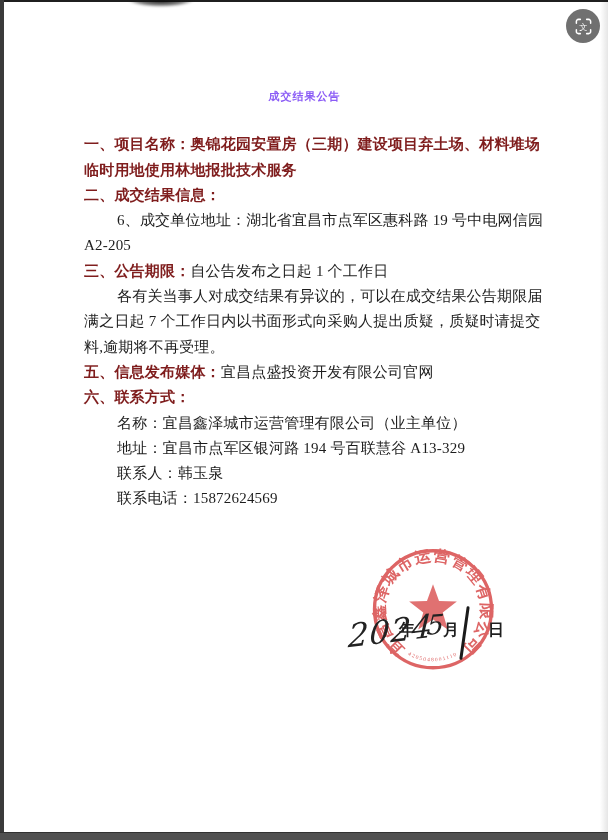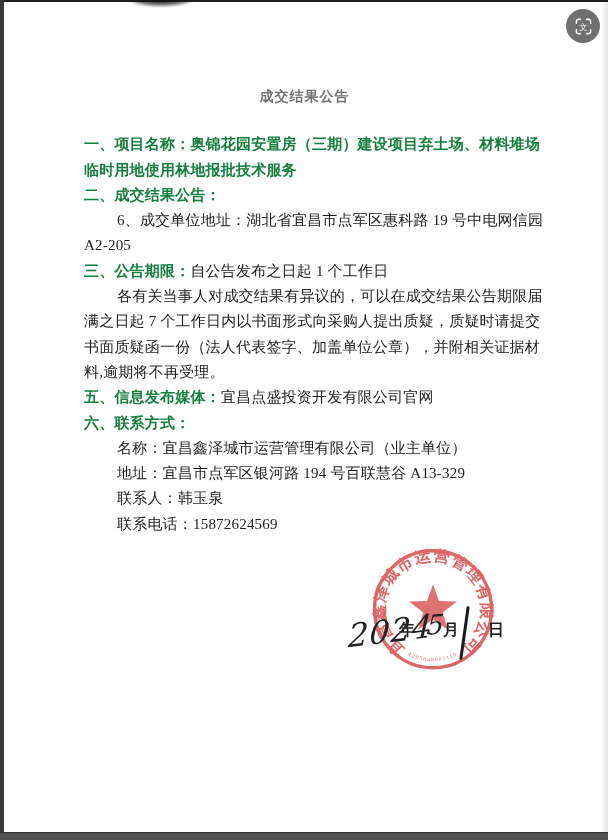--- a/index.html
+++ b/index.html
@@ -14,24 +14,24 @@
                  background:radial-gradient(ellipse 50% 100% at 50% 0%, rgba(8,8,8,0.95) 0%, rgba(20,20,20,0.55) 55%, rgba(0,0,0,0) 78%);
                  filter:blur(1px); }
   .edge-left   { position:absolute; top:0; left:0; bottom:0; width:4px; background:#3a3a3a; }
   .edge-bottom { position:absolute; bottom:0; left:0; right:0; height:7px; background:#515151; box-shadow:0 -1px 0 #323232; }
   .edge-right  { position:absolute; top:0; right:0; bottom:7px; width:8px;
                  background:linear-gradient(to right, rgba(0,0,0,0), rgba(0,0,0,0.10)); }
 
   
   .doc { position:absolute; left:84px; top:84px; width:441px;
          font-size:15px; line-height:25.3px; color:#1d1d1d; letter-spacing:0.2px; }
-  .title { text-align:center; font-weight:700; font-size:14px; letter-spacing:1px;
-           color:#737373; margin-bottom:23px; }
+  .title { text-align:center; font-weight:700; font-size:11px; letter-spacing:1px;
+           color:#8b5cf6; margin-bottom:23px; }
   .line { white-space:nowrap; }
-  .b    { font-weight:700; color:#15803d; }
+  .b    { font-weight:700; color:#7f1d1d; }
   .ind  { padding-left:33px; }
 
   
   .seal { position:absolute; left:362px; top:548px; width:142px; height:130px;
           opacity:0.88; mix-blend-mode:multiply; pointer-events:none; }
 
   
   .dpart { position:absolute; color:#1e1e1e; font-weight:600; font-size:16px; }
   .hand  { position:absolute; color:#222; font-style:italic; font-weight:400;
            font-family:"DejaVu Serif",serif; }
@@ -56,31 +56,30 @@
 <div class="edge-smudge"></div>
 <div class="edge-left"></div>
 <div class="edge-right"></div>
 <div class="edge-bottom"></div>
 
 <div class="doc">
   <div class="title">成交结果公告</div>
 
   <div class="line b">一、项目名称：奥锦花园安置房（三期）建设项目弃土场、材料堆场</div>
   <div class="line b">临时用地使用林地报批技术服务</div>
-  <div class="line b">二、成交结果公告：</div>
+  <div class="line b">二、成交结果信息：</div>
   <div class="line ind">6、成交单位地址：湖北省宜昌市点军区惠科路 19 号中电网信园</div>
   <div class="line">A2-205</div>
 
   <div class="line">
     <span class="b">三、公告期限：</span><span>自公告发布之日起 1 个工作日</span>
   </div>
 
   <div class="line ind">各有关当事人对成交结果有异议的，可以在成交结果公告期限届</div>
   <div class="line">满之日起 7 个工作日内以书面形式向采购人提出质疑，质疑时请提交</div>
-  <div class="line">书面质疑函一份（法人代表签字、加盖单位公章），并附相关证据材</div>
   <div class="line">料,逾期将不再受理。</div>
 
   <div class="line">
     <span class="b">五、信息发布媒体：</span><span>宜昌点盛投资开发有限公司官网</span>
   </div>
 
   <div class="line b">六、联系方式：</div>
   <div class="line ind">名称：宜昌鑫泽城市运营管理有限公司（业主单位）</div>
   <div class="line ind">地址：宜昌市点军区银河路 194 号百联慧谷 A13-329</div>
   <div class="line ind">联系人：韩玉泉</div>

